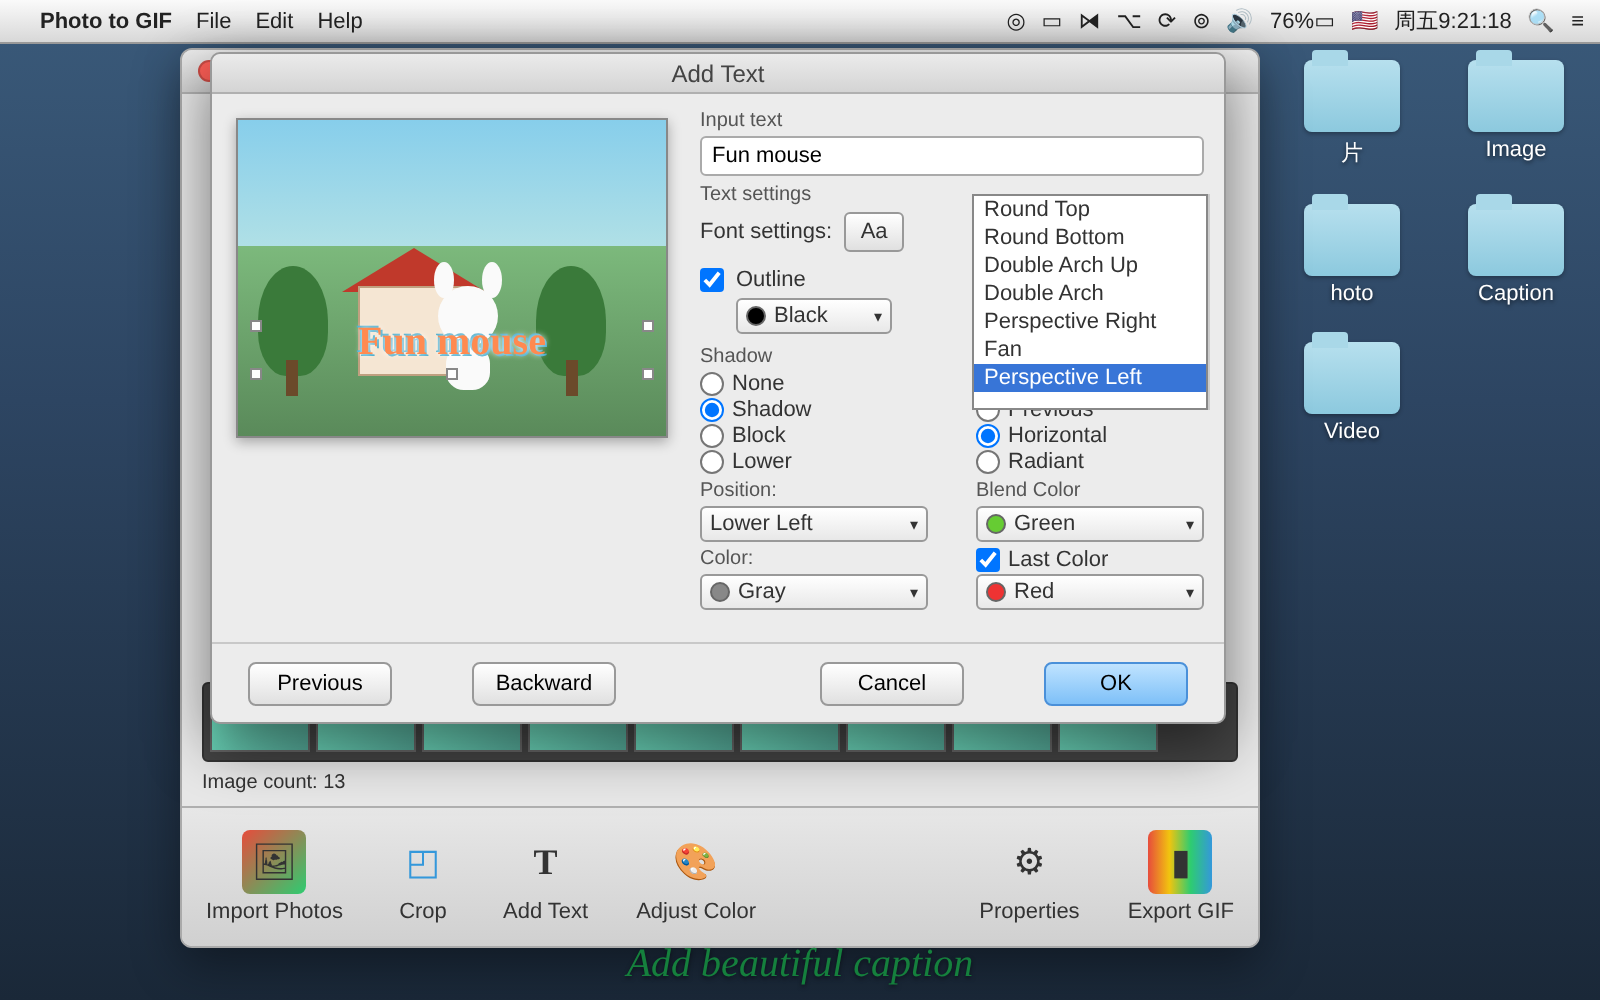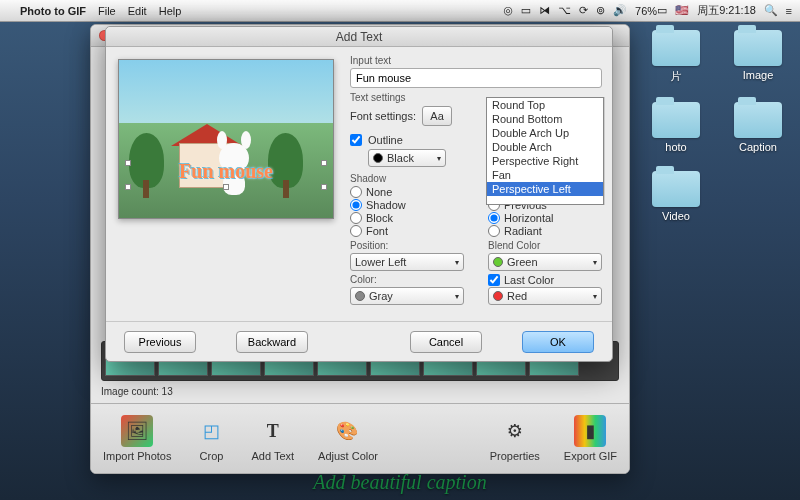--- a/index.html
+++ b/index.html
@@ -239,21 +239,21 @@
           <label class="radio">
               <input type="radio" name="sh" checked="" style="">
               <span>Shadow</span>
             </label>
           <label class="radio">
               <input type="radio" name="sh" style="">
               <span>Block</span>
             </label>
           <label class="radio">
               <input type="radio" name="sh" style="">
-              <span>Font</span>
+              <span>Lower</span>
             </label>
           <div class="grp" style="margin-top:3px;">Position:</div>
           <div class="dd">
               <span>Lower Left</span>
               <span class="arr">▾</span>
             </div>
           <div class="grp" style="margin-top:3px;">Color:</div>
           <div class="dd">
               <span style="display:flex;align-items:center;gap:4px;">
                 <span class="cswatch" style="background:#888;"></span>

